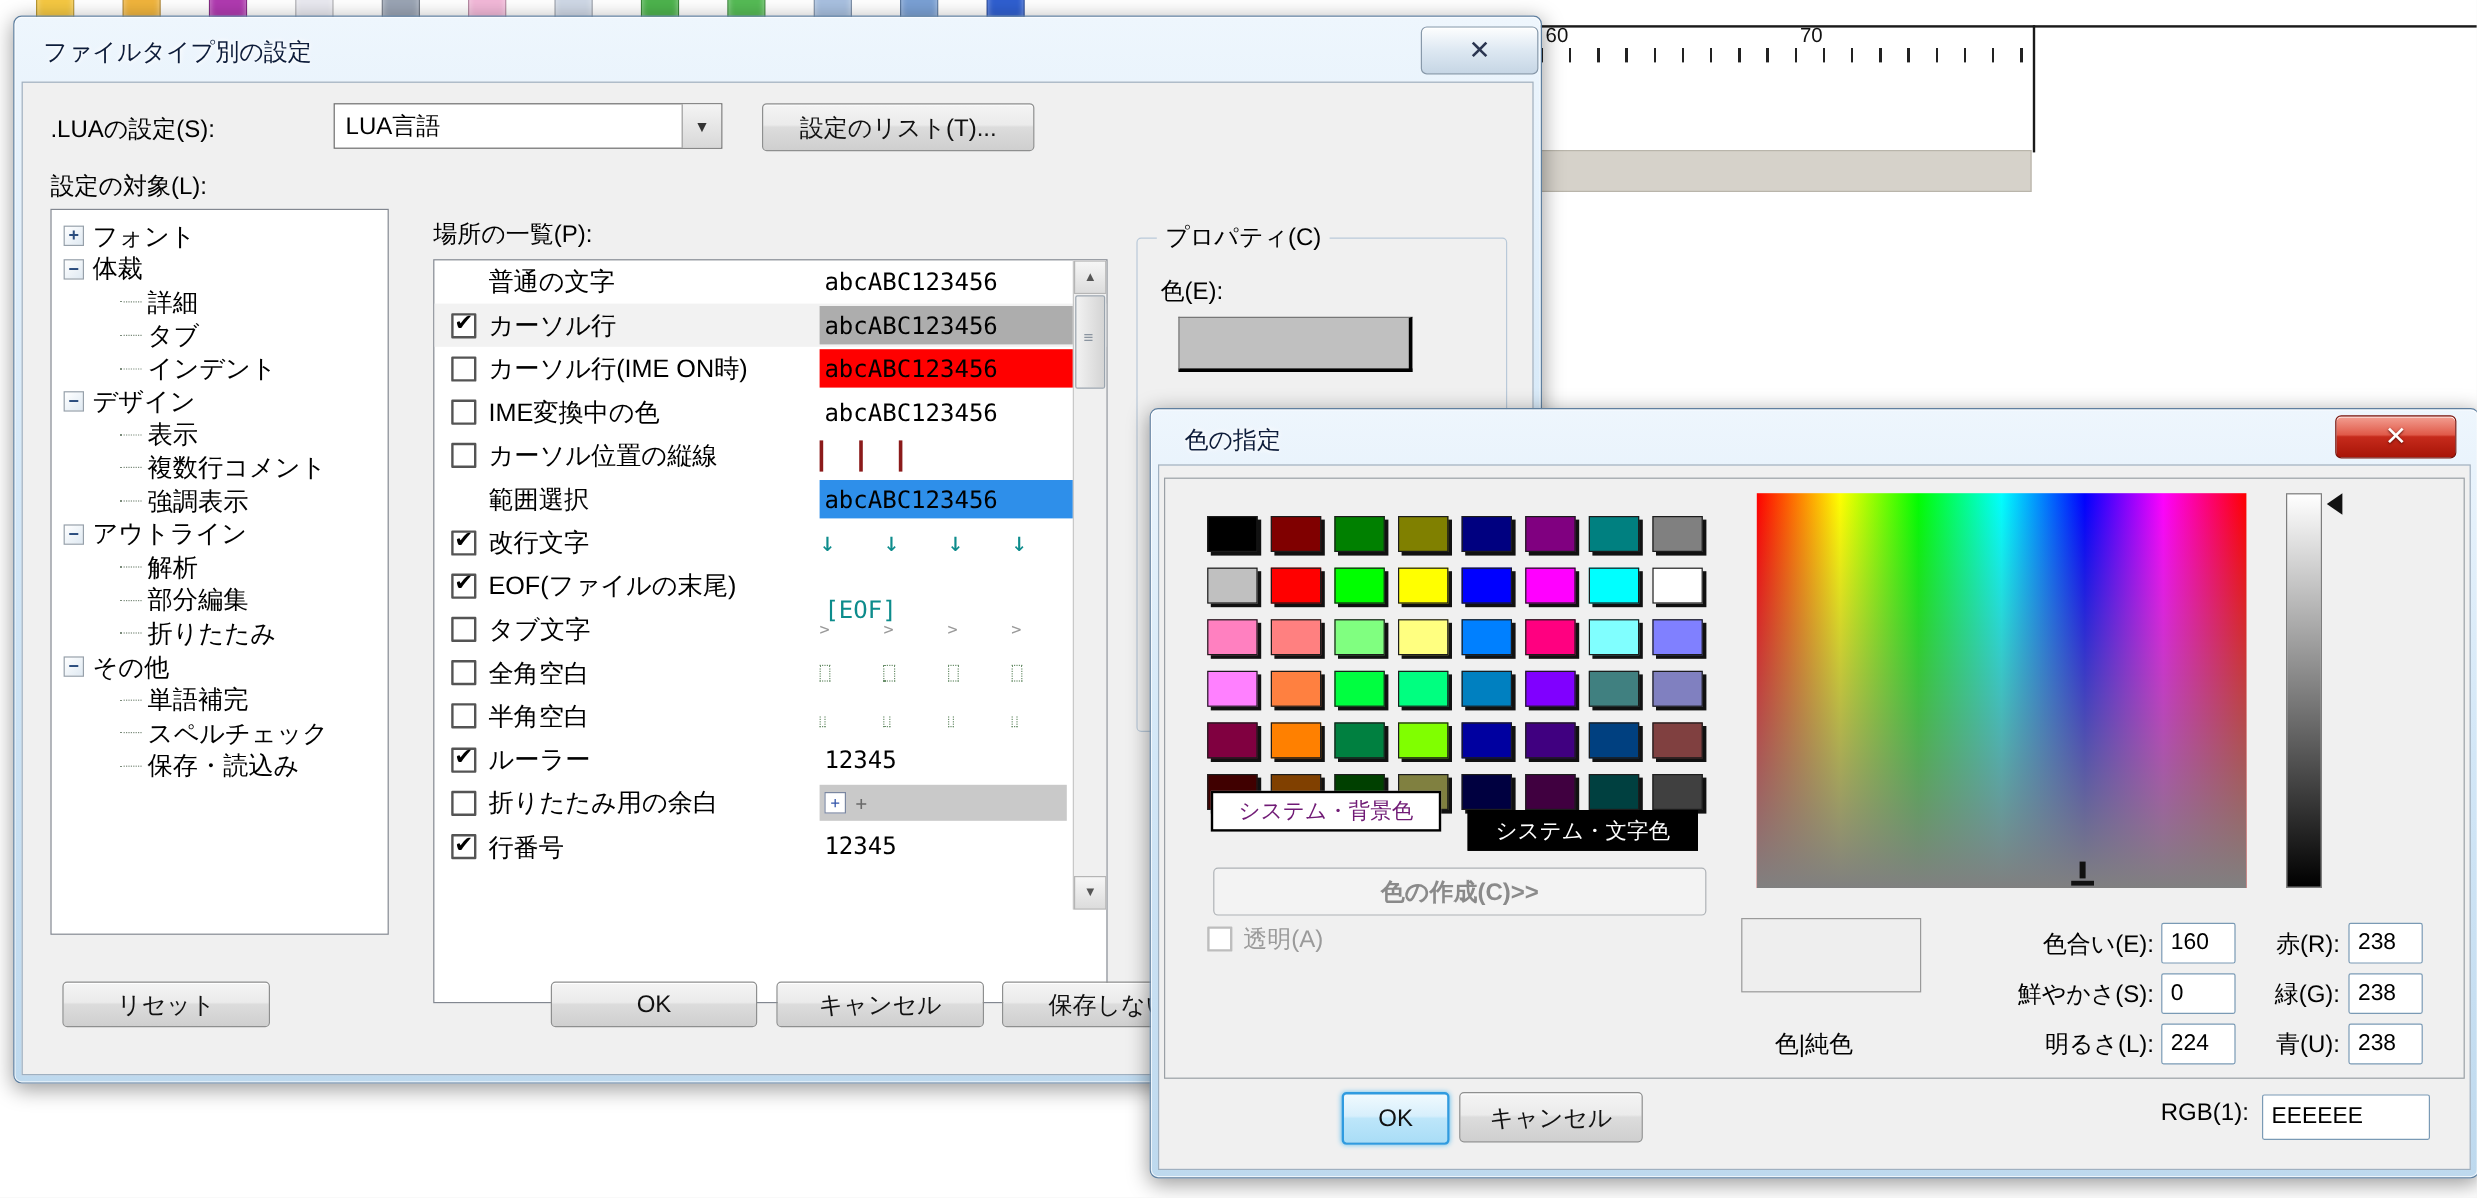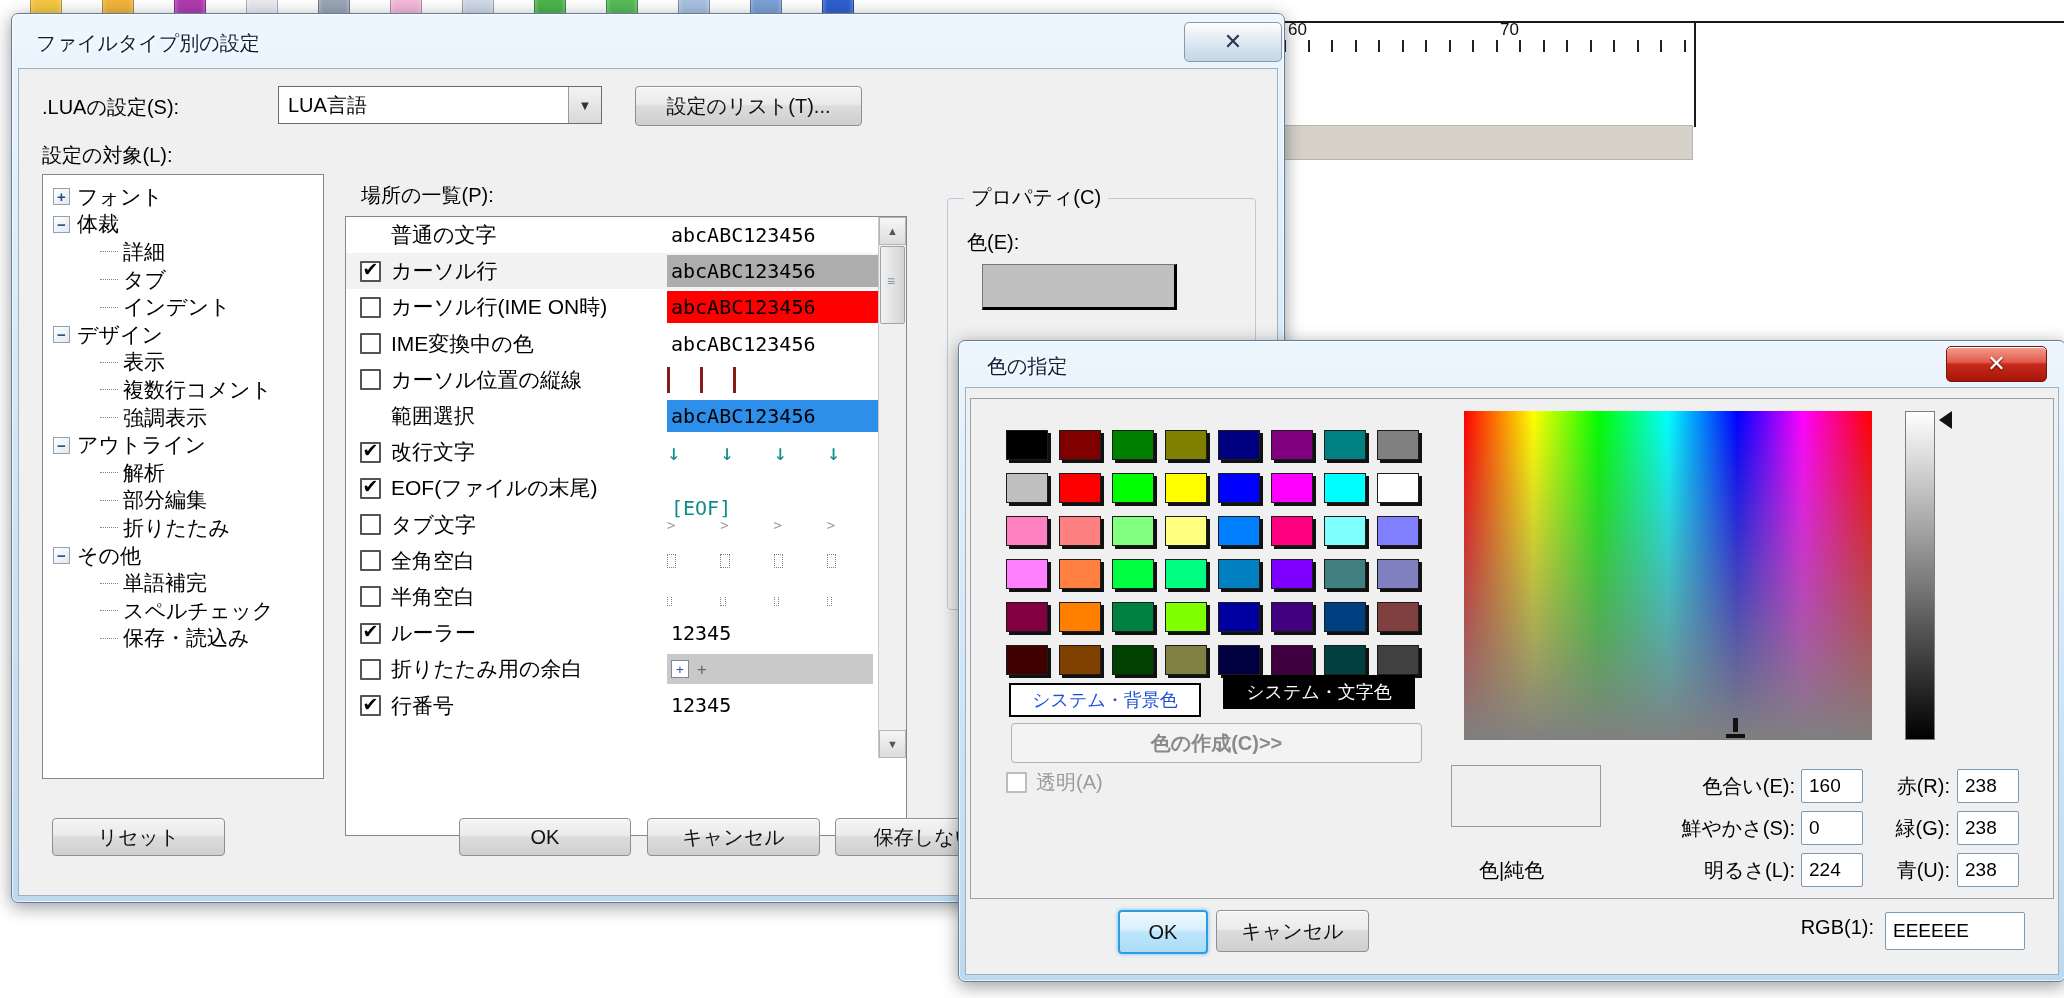--- a/index.html
+++ b/index.html
@@ -71,21 +71,21 @@
   #tree-panel{left:23px;top:105px;width:282px;height:605px;padding-top:8px;}
   .tree-item{height:27.6px;display:flex;align-items:center;font-size:21px;color:#000;white-space:nowrap;}
   .tree-item.d0{padding-left:10px;}
   .tree-item.d1{padding-left:57px;}
   .tree-item.d1::before{content:"";width:18px;height:0;border-top:1px dotted #7a8a7a;margin-right:5px;}
   .expander{
     width:17px;height:17px;box-sizing:border-box;border:1px solid #96a0aa;margin-right:7px;
     background:linear-gradient(135deg,#fff,#dfe9f2);display:flex;align-items:center;justify-content:center;
     font-size:15px;font-weight:bold;color:#2b4d7e;line-height:1;flex:0 0 17px;
   }
-  #list-panel{left:326px;top:147px;width:562px;height:620px;}
+  #list-panel{left:342px;top:147px;width:562px;height:620px;}
   .lrow{height:36.2px;display:flex;align-items:center;position:relative;}
   .lrow .cb-slot{width:21px;margin-left:14px;flex:0 0 21px;}
   .lrow .rlabel{margin-left:10px;font-size:21px;white-space:nowrap;}
   .sample{position:absolute;left:321px;top:2px;width:213px;height:32px;display:flex;align-items:center;
     font-family:"DejaVu Sans Mono","Liberation Mono",monospace;font-size:20px;}
   .sample .pad{padding-left:4px;}
   .vbar{width:3px;height:26px;margin-right:30px;}
   .arrow-glyph{width:59px;display:inline-block;}
   .sq-full{width:14px;height:14px;border:1px dotted #6b8f6b;margin-right:44px;box-sizing:border-box;}
   .sq-half{width:11px;height:9px;border:1px dotted #6b8f6b;border-top:none;margin-right:48px;margin-top:10px;box-sizing:border-box;}
@@ -106,21 +106,21 @@
   #color-well{left:963px;top:195px;width:195px;height:46px;background:#C0C0C0;
     border-top:1px solid #777;border-left:1px solid #777;border-right:3px solid #000;border-bottom:3px solid #000;
     box-sizing:border-box;}
   
   #color-dialog{left:958px;top:340px;width:1106px;height:640px;z-index:20;}
   #color-client{left:6px;top:46px;width:1094px;height:588px;}
   #color-content{left:4px;top:10px;width:1084px;height:501px;border:1px solid #9aa0a6;box-sizing:border-box;background:#F0F0F0;}
   .swatch{position:absolute;width:42px;height:30px;border:1px solid #1c1c1c;box-shadow:3px 3px 0 #111;box-sizing:border-box;}
   .sys-btn{position:absolute;width:192px;height:34px;display:flex;align-items:center;justify-content:center;
     font-size:18px;border:2px solid #000;box-sizing:border-box;white-space:nowrap;}
-  #sys-bg{left:38px;top:284px;background:#fff;color:#1d4ed8;}
+  #sys-bg{left:38px;top:260px;background:#fff;color:#701a75;}
   #sys-text{left:252px;top:276px;background:#000;color:#fff;}
   #create-btn{left:40px;top:324px;width:409px;height:38px;border:1px solid #aeb2b6;border-radius:4px;
     background:#f3f3f3;color:#8a8a8a;font-size:20px;display:flex;align-items:center;justify-content:center;font-weight:bold;}
   #hue-field{left:493px;top:12px;width:408px;height:329px;
     background:linear-gradient(180deg,rgba(128,128,128,0) 0%,rgba(128,128,128,1) 100%),
                linear-gradient(90deg,#f00 0%,#ff0 17%,#0f0 33%,#0ff 50%,#00f 67%,#f0f 83%,#f00 100%);}
   .hue-mark-v{position:absolute;left:269px;top:307px;width:5px;height:14px;background:#111;}
   .hue-mark-h{position:absolute;left:262px;top:323px;width:19px;height:4px;background:#111;}
   #lum-bar{left:934px;top:12px;width:30px;height:329px;border:1px solid #7d7d7d;box-sizing:border-box;
     background:linear-gradient(180deg,#fff 0%,#000 100%);}

